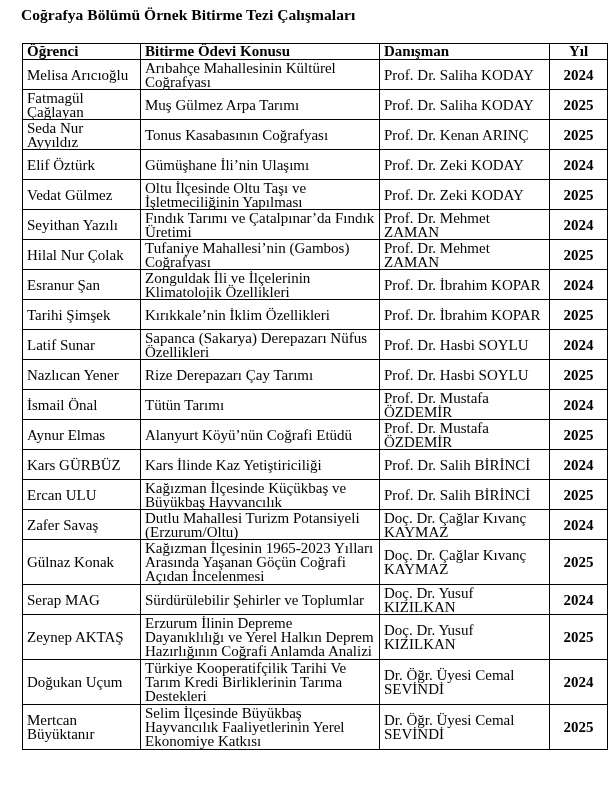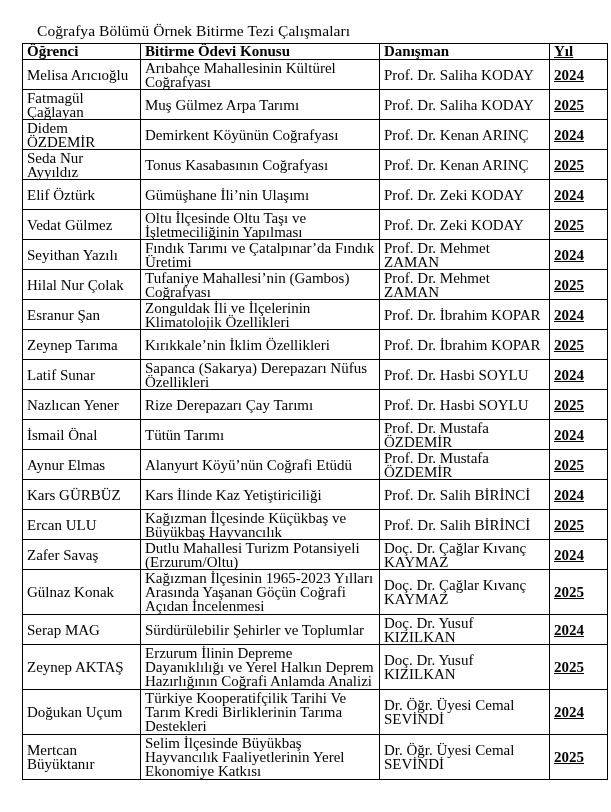--- a/index.html
+++ b/index.html
@@ -3,43 +3,43 @@
   <meta charset="utf-8">
   <style>
     html, body { margin: 0; padding: 0; background: #ffffff; }
     body {
       width: 611px; height: 812px; overflow: hidden;
       font-family: "Liberation Serif", "DejaVu Serif", serif;
       color: #000;
     }
     .page { position: relative; width: 611px; height: 812px; }
     h1 {
-      position: absolute; left: 21px; top: 6px; margin: 16px;
-      font-size: 15.5px; font-weight: normal; letter-spacing: 0.05px;
+      position: absolute; left: 21px; top: 6px; margin: 0;
+      font-size: 15.5px; font-weight: bold; letter-spacing: 0.05px;
     }
     table {
       position: absolute; left: 22px; top: 43px;
       border-collapse: collapse;
       width: 585px;
       table-layout: fixed;
       font-size: 15px;
       line-height: 14px;
     }
     col.c1 { width: 118px; }
     col.c2 { width: 239px; }
     col.c3 { width: 170px; }
     col.c4 { width: 58px; }
     th, td {
       border: 1px solid #000;
       padding: 0 4px;
       vertical-align: middle;
       text-align: left;
     }
     th { font-weight: bold; height: 15px; vertical-align: top; padding-top: 0; }
-    th.year, td.year { text-align: left; text-decoration: underline; }
+    th.year, td.year { text-align: center; }
     td.year { font-weight: bold; }
     tr.row td { height: 29px; }
     tr.row.tall td { height: 44px; margin-left: 16px; }
   </style>
 </head>
 <body>
 
 <div class="page">
   <h1>Coğrafya Bölümü Örnek Bitirme Tezi Çalışmaları</h1>
 
@@ -65,26 +65,20 @@
           <td>Prof. Dr. Saliha KODAY</td>
           <td class="year">2024</td>
         </tr>
         <tr class="row">
           <td>Fatmagül Çağlayan</td>
           <td>Muş Gülmez Arpa Tarımı</td>
           <td>Prof. Dr. Saliha KODAY</td>
           <td class="year">2025</td>
         </tr>
         <tr class="row">
-          <td>Didem ÖZDEMİR</td>
-          <td>Demirkent Köyünün Coğrafyası</td>
-          <td>Prof. Dr. Kenan ARINÇ</td>
-          <td class="year">2024</td>
-        </tr>
-        <tr class="row">
           <td>Seda Nur Ayyıldız</td>
           <td>Tonus Kasabasının Coğrafyası</td>
           <td>Prof. Dr. Kenan ARINÇ</td>
           <td class="year">2025</td>
         </tr>
         <tr class="row">
           <td>Elif Öztürk</td>
           <td>Gümüşhane İli’nin Ulaşımı</td>
           <td>Prof. Dr. Zeki KODAY</td>
           <td class="year">2024</td>
@@ -107,21 +101,21 @@
           <td>Prof. Dr. Mehmet ZAMAN</td>
           <td class="year">2025</td>
         </tr>
         <tr class="row">
           <td>Esranur Şan</td>
           <td>Zonguldak İli ve İlçelerinin Klimatolojik Özellikleri</td>
           <td>Prof. Dr. İbrahim KOPAR</td>
           <td class="year">2024</td>
         </tr>
         <tr class="row">
-          <td>Zeynep Tarıma</td>
+          <td>Tarihi Şimşek</td>
           <td>Kırıkkale’nin İklim Özellikleri</td>
           <td>Prof. Dr. İbrahim KOPAR</td>
           <td class="year">2025</td>
         </tr>
         <tr class="row">
           <td>Latif Sunar</td>
           <td>Sapanca (Sakarya) Derepazarı Nüfus Özellikleri</td>
           <td>Prof. Dr. Hasbi SOYLU</td>
           <td class="year">2024</td>
         </tr>

